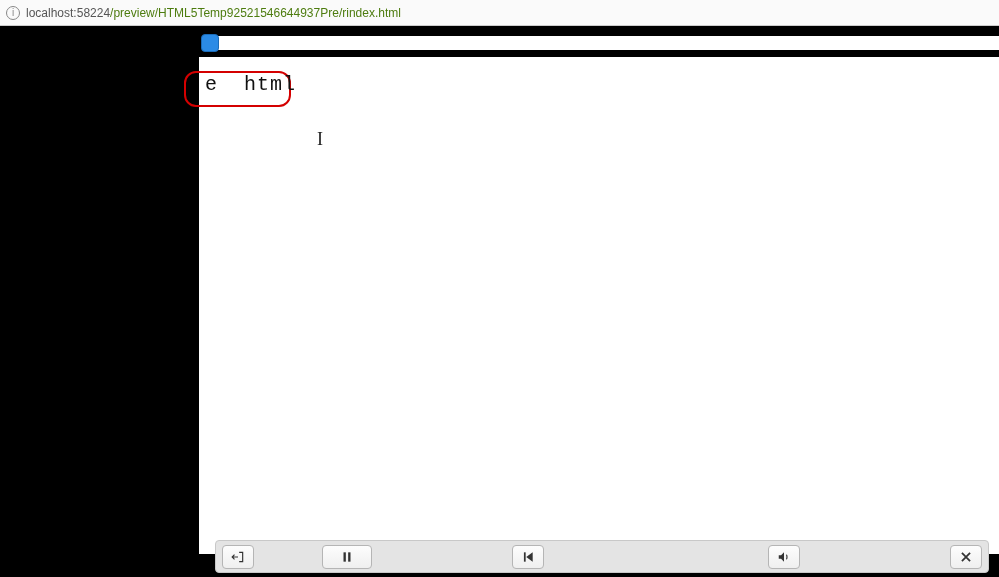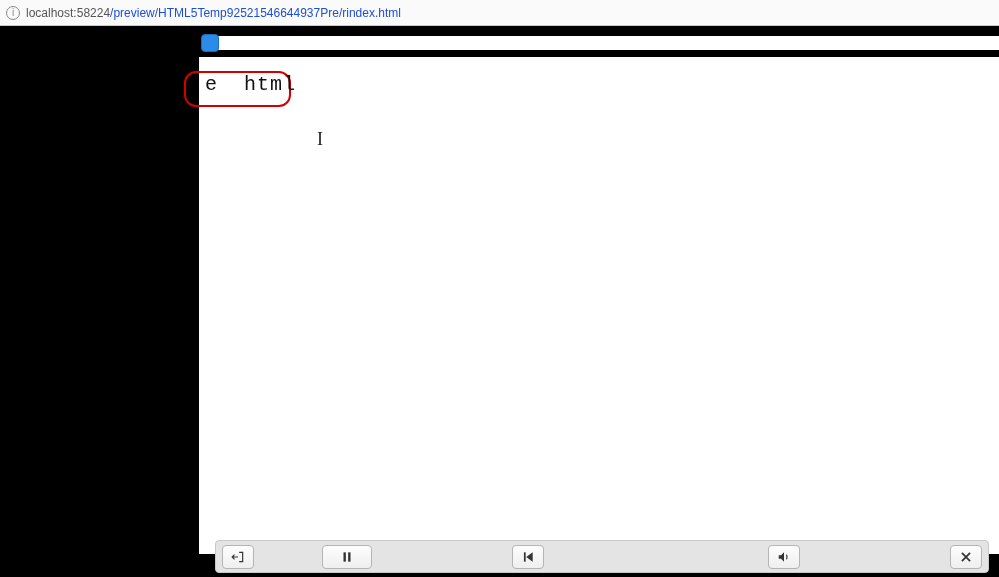--- a/index.html
+++ b/index.html
@@ -21,21 +21,21 @@
       border-radius: 50%;
       display: flex; align-items: center; justify-content: center;
       font-size: 10px; color: #888;
       flex-shrink: 0;
     }
     .url-text {
       font-size: 12px;
       color: #555;
       white-space: nowrap;
     }
-    .url-path { color: #1d4ed8; }
+    .url-path { color: #4d7c0f; }
 
     .viewport {
       flex: 1;
       background: #000;
       position: relative;
       display: flex;
       flex-direction: column;
       align-items: center;
     }
 

